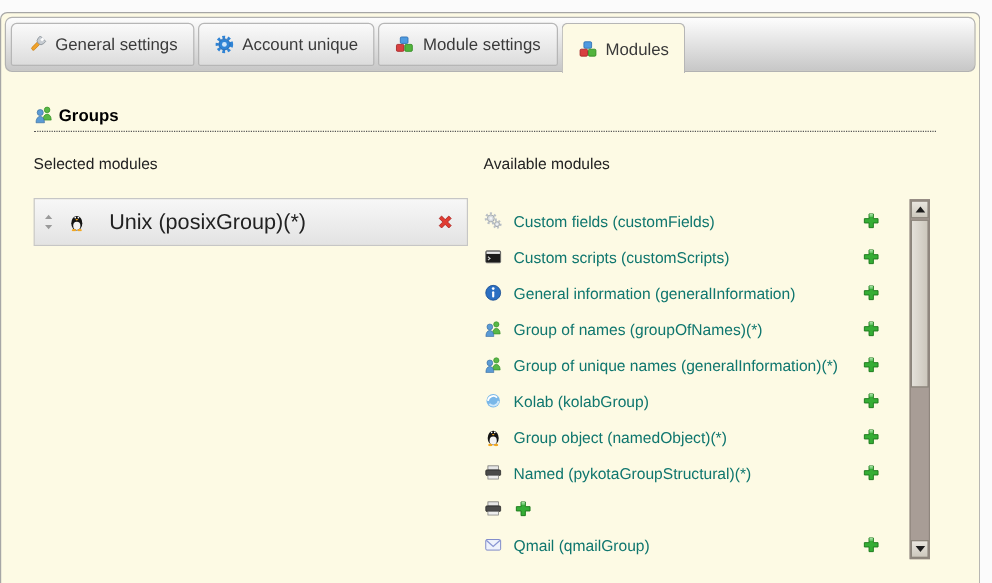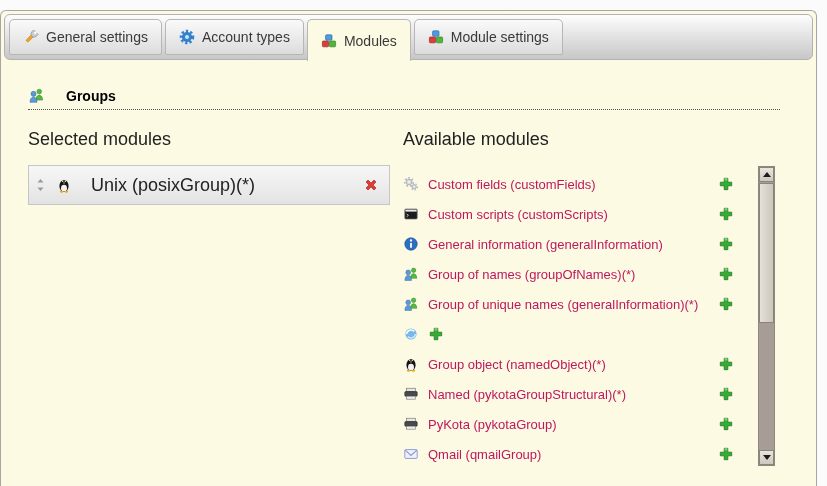--- a/index.html
+++ b/index.html
@@ -32,44 +32,44 @@
   .tab.active{
     height:42px;background:#fdfae4;border-radius:5px 5px 0 0;
     border-bottom:none;position:relative;z-index:3;
   }
   .tab svg{flex:0 0 auto;}
 
   .content{position:absolute;left:0;right:0;top:48px;bottom:0;}
 
   .section-header{
     position:absolute;left:27px;right:36px;top:28px;
-    display:flex;align-items:center;gap:21px;
+    display:flex;align-items:center;gap:4px;
     border-bottom:1px dotted #555;padding-bottom:5px;
   }
   .section-title{font-size:14px;font-weight:bold;color:#000;}
 
-  .col-heading{font-size:18px;color:#222;height:16px;}
+  .col-heading{font-size:13px;color:#222;height:16px;}
 
   .col-left{position:absolute;left:27px;top:70px;width:362px;}
   .col-right{position:absolute;left:402px;top:70px;width:372px;}
 
   .selected-row{
     margin-top:20px;height:40px;box-sizing:border-box;
     display:flex;align-items:center;
     background:linear-gradient(#f7f7f7,#e3e3e3);
     border:1px solid #c6c6c6;
     padding:0 10px 0 6px;cursor:move;
   }
   .selected-row .tux{margin-left:10px;}
   .selected-row .label{flex:1;margin-left:19px;font-size:18px;color:#222;}
 
   .module-list{margin-top:24px;width:345px;}
   .module-row{display:flex;align-items:center;min-height:30px;}
   .module-row .micon{flex:0 0 16px;margin-right:9px;display:flex;align-items:center;}
-  .module-row .label{flex:1;font-size:13px;color:#be185d;line-height:15px;max-width:290px;}
+  .module-row .label{flex:1;font-size:13px;color:#0f766e;line-height:15px;max-width:290px;}
   .add-btn{flex:0 0 16px;height:16px;cursor:pointer;background:none;border:none;padding:0;display:flex;}
 
   
   .scrollbar{
     position:absolute;top:37px;right:0;width:17px;height:300px;
     background:#a89d96;border:1px solid #8f867e;box-sizing:border-box;
   }
   .sb-btn{
     position:absolute;left:0;width:15px;height:15px;
     background:linear-gradient(#e9e6df,#cdc8bd);
@@ -104,39 +104,39 @@
         </svg>
         <span>General settings</span>
       </div>
 
       <div class="tab">
         <svg width="16" height="16" viewBox="0 0 16 16">
           <circle cx="8" cy="8" r="6" fill="none" stroke="#2f84d6" stroke-width="2.6" stroke-dasharray="2.3 2.1"></circle>
           <circle cx="8" cy="8" r="4.6" fill="#2f84d6" stroke="#1b5fa8" stroke-width="0.7"></circle>
           <circle cx="8" cy="8" r="2" fill="#cfe6fa"></circle>
         </svg>
-        <span>Account types</span>
+        <span>Account unique</span>
+      </div>
+
+      <div class="tab">
+        <svg width="16" height="16" viewBox="0 0 16 16">
+          <rect x="4.6" y="1.8" width="6.4" height="5.4" rx="1" fill="#4f9be0" stroke="#2d6eb0" stroke-width="0.7"></rect>
+          <rect x="1.4" y="8" width="6.2" height="5.8" rx="1" fill="#d84040" stroke="#a32424" stroke-width="0.7"></rect>
+          <rect x="8.4" y="8" width="6.2" height="5.8" rx="1" fill="#52b43c" stroke="#2f8a20" stroke-width="0.7"></rect>
+        </svg>
+        <span>Module settings</span>
       </div>
 
       <div class="tab active">
         <svg width="16" height="16" viewBox="0 0 16 16">
           <rect x="4.6" y="1.8" width="6.4" height="5.4" rx="1" fill="#4f9be0" stroke="#2d6eb0" stroke-width="0.7"></rect>
           <rect x="1.4" y="8" width="6.2" height="5.8" rx="1" fill="#d84040" stroke="#a32424" stroke-width="0.7"></rect>
           <rect x="8.4" y="8" width="6.2" height="5.8" rx="1" fill="#52b43c" stroke="#2f8a20" stroke-width="0.7"></rect>
         </svg>
         <span>Modules</span>
-      </div>
-
-      <div class="tab">
-        <svg width="16" height="16" viewBox="0 0 16 16">
-          <rect x="4.6" y="1.8" width="6.4" height="5.4" rx="1" fill="#4f9be0" stroke="#2d6eb0" stroke-width="0.7"></rect>
-          <rect x="1.4" y="8" width="6.2" height="5.8" rx="1" fill="#d84040" stroke="#a32424" stroke-width="0.7"></rect>
-          <rect x="8.4" y="8" width="6.2" height="5.8" rx="1" fill="#52b43c" stroke="#2f8a20" stroke-width="0.7"></rect>
-        </svg>
-        <span>Module settings</span>
       </div>
 
     </div>
   </div>
 
   <div class="content">
 
     <div class="section-header">
       <svg width="17" height="17" viewBox="0 0 16 16">
         <g fill="#58b847" stroke="#2f8a20" stroke-width="0.5">
@@ -279,20 +279,21 @@
         </div>
 
         <div class="module-row">
           <span class="micon">
             <svg width="16" height="16" viewBox="0 0 16 16">
               <circle cx="8" cy="8" r="5.6" fill="#79b7e8"></circle>
               <path d="M3.6 8 a4.4 4.4 0 0 1 7.6-2.6" stroke="#ffffff" stroke-width="1.5" fill="none"></path>
               <path d="M12.4 8 a4.4 4.4 0 0 1 -7.6 2.6" stroke="#cde7fa" stroke-width="1.5" fill="none"></path>
             </svg>
           </span>
+          <span class="label">Kolab (kolabGroup)</span>
           <button class="add-btn">
             <svg width="16" height="16" viewBox="0 0 16 16">
               <path d="M6.2 2.3 h3.6 v3.9 h3.9 v3.6 h-3.9 v3.9 h-3.6 v-3.9 H2.3 v-3.6 h3.9 z" fill="#35ad35" stroke="#1d7a1d" stroke-width="0.8"></path>
               <path d="M6.6 2.8 h2.8 M6.6 3.9 h2.8" stroke="#9fdf9f" stroke-width="0.9"></path>
             </svg>
           </button>
         </div>
 
         <div class="module-row">
           <span class="micon">
@@ -333,21 +334,20 @@
         </div>
 
         <div class="module-row">
           <span class="micon">
             <svg width="16" height="16" viewBox="0 0 16 16">
               <rect x="3.6" y="2.2" width="8.8" height="3.4" fill="#e6e6e6" stroke="#6b6b6b" stroke-width="0.6"></rect>
               <rect x="1.8" y="5.6" width="12.4" height="4.6" rx="0.8" fill="#4a4a4a" stroke="#222" stroke-width="0.6"></rect>
               <rect x="3.6" y="10.2" width="8.8" height="3" fill="#ededed" stroke="#777" stroke-width="0.6"></rect>
             </svg>
           </span>
-          <span class="label">PyKota (pykotaGroup)</span>
           <button class="add-btn">
             <svg width="16" height="16" viewBox="0 0 16 16">
               <path d="M6.2 2.3 h3.6 v3.9 h3.9 v3.6 h-3.9 v3.9 h-3.6 v-3.9 H2.3 v-3.6 h3.9 z" fill="#35ad35" stroke="#1d7a1d" stroke-width="0.8"></path>
               <path d="M6.6 2.8 h2.8 M6.6 3.9 h2.8" stroke="#9fdf9f" stroke-width="0.9"></path>
             </svg>
           </button>
         </div>
 
         <div class="module-row">
           <span class="micon">

